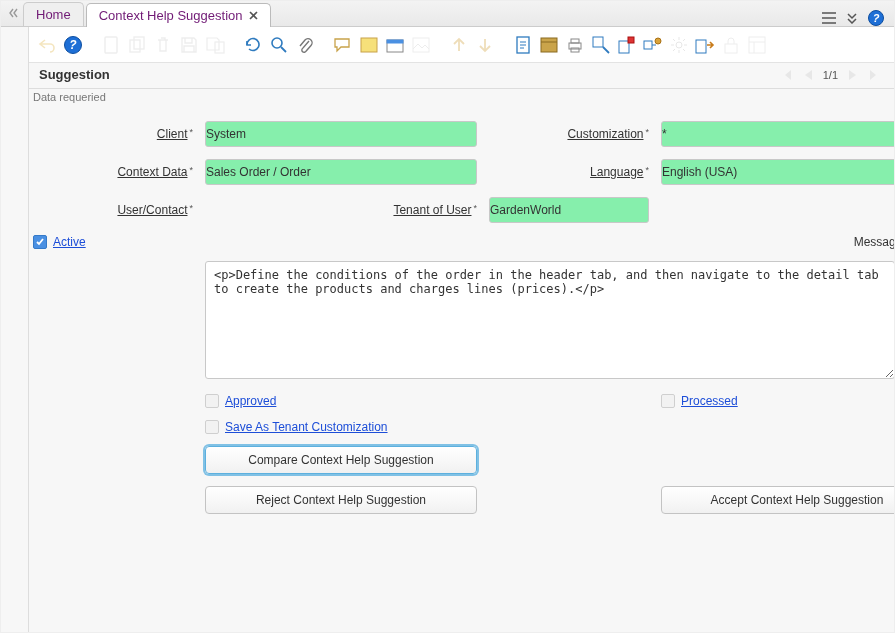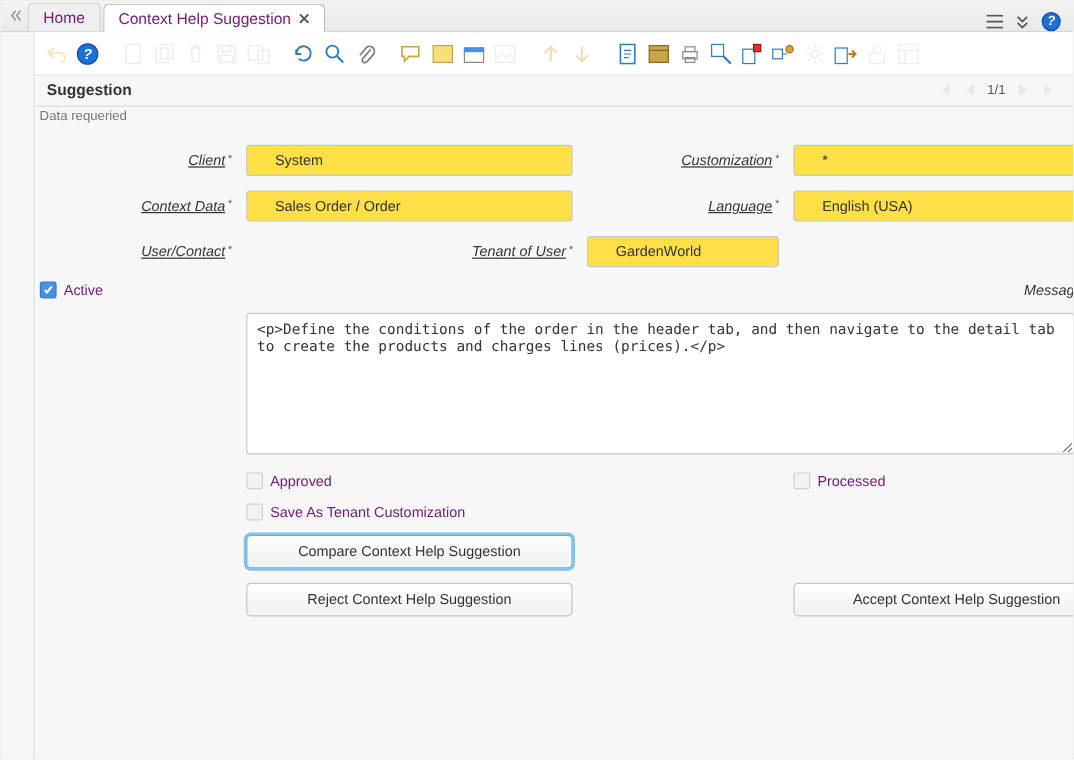--- a/index.html
+++ b/index.html
@@ -20,31 +20,31 @@
   .tb-icon { width:20px; height:20px; display:flex; align-items:center; justify-content:center; }
   .tb-sep { width:6px; }
   .heading-row { display:flex; align-items:center; padding:4px 10px 6px 10px; }
   .heading { font-weight:bold; color:#333; font-size:13px;}
   .pager { margin-left:auto; display:flex; align-items:center; gap:10px; color:#999; padding-right:4px;}
   .pager .pg-label { color:#555; font-size:11px;}
   .status-row { padding:2px 10px 4px 4px; color:#777; font-size:11px;}
   .divider { height:1px; background:#ddd; margin:0;}
   .form-area { flex:1; overflow:auto; padding:14px 16px 20px 4px; }
   .grid { display:grid; grid-template-columns: 160px 272px 160px 272px; column-gap:12px; row-gap:12px; align-items:center;}
-  .flabel { text-align:right; color:#333; white-space:nowrap;font-style:italic; }
+  .flabel { text-align:right; color:#333; white-space:nowrap; }
   .flabel .ul { text-decoration:underline; }
   .flabel .star { vertical-align:top; font-size:9px; margin-left:2px; color:#555;}
-  .finput { height:26px; border:1px solid #c8c8c8; border-radius:3px; background:#fde047; padding:0 23px; font-size:12px; color:#333; width:100%; }
+  .finput { height:26px; border:1px solid #c8c8c8; border-radius:3px; background:#86efac; padding:0 0; font-size:12px; color:#333; width:100%; }
   .ftextarea { width:690px; height:118px; border:1px solid #c8c8c8; border-radius:3px; background:#fff; padding:6px 8px; font-size:12px; color:#333; resize:both; }
   .cbx-wrap { display:flex; align-items:center; gap:6px;}
   .cbx { width:14px; height:14px; border:1px solid #9aa; border-radius:2px; background:#fff; display:inline-flex; align-items:center; justify-content:center; }
   .cbx.checked { background:#4a90e2; border-color:#357ac8; }
   .cbx.checked svg path { stroke:#fff; }
   .cbx.disabled { background:#f2f2f2; border-color:#cfcfcf; }
-  .cbx-label { color:#701a75; }
+  .cbx-label { color:#1d4ed8;text-decoration:underline; }
   .btn { height:28px; width:272px; border:1px solid #c3c3c3; border-radius:4px; background:linear-gradient(#ffffff,#f1f1f1); color:#333; font-size:12px; display:inline-flex; align-items:center; justify-content:center; cursor:pointer;}
   .btn.focus { box-shadow:0 0 0 2px rgba(77,170,221,.7); border-color:#5db0de;}
   .span2 { grid-column: 2 / span 3;}
   .icon-help { width:18px; height:18px; border-radius:50%; background:#1e6fd6; display:inline-flex; align-items:center; justify-content:center; color:#fff; font-weight:bold; font-style:italic; font-size:12px; border:1px solid #0d4ea0;}
   svg { display:block; }
   .faint { opacity:.35 }
 </style>
 </head>
 <body>
 <div class="app">

